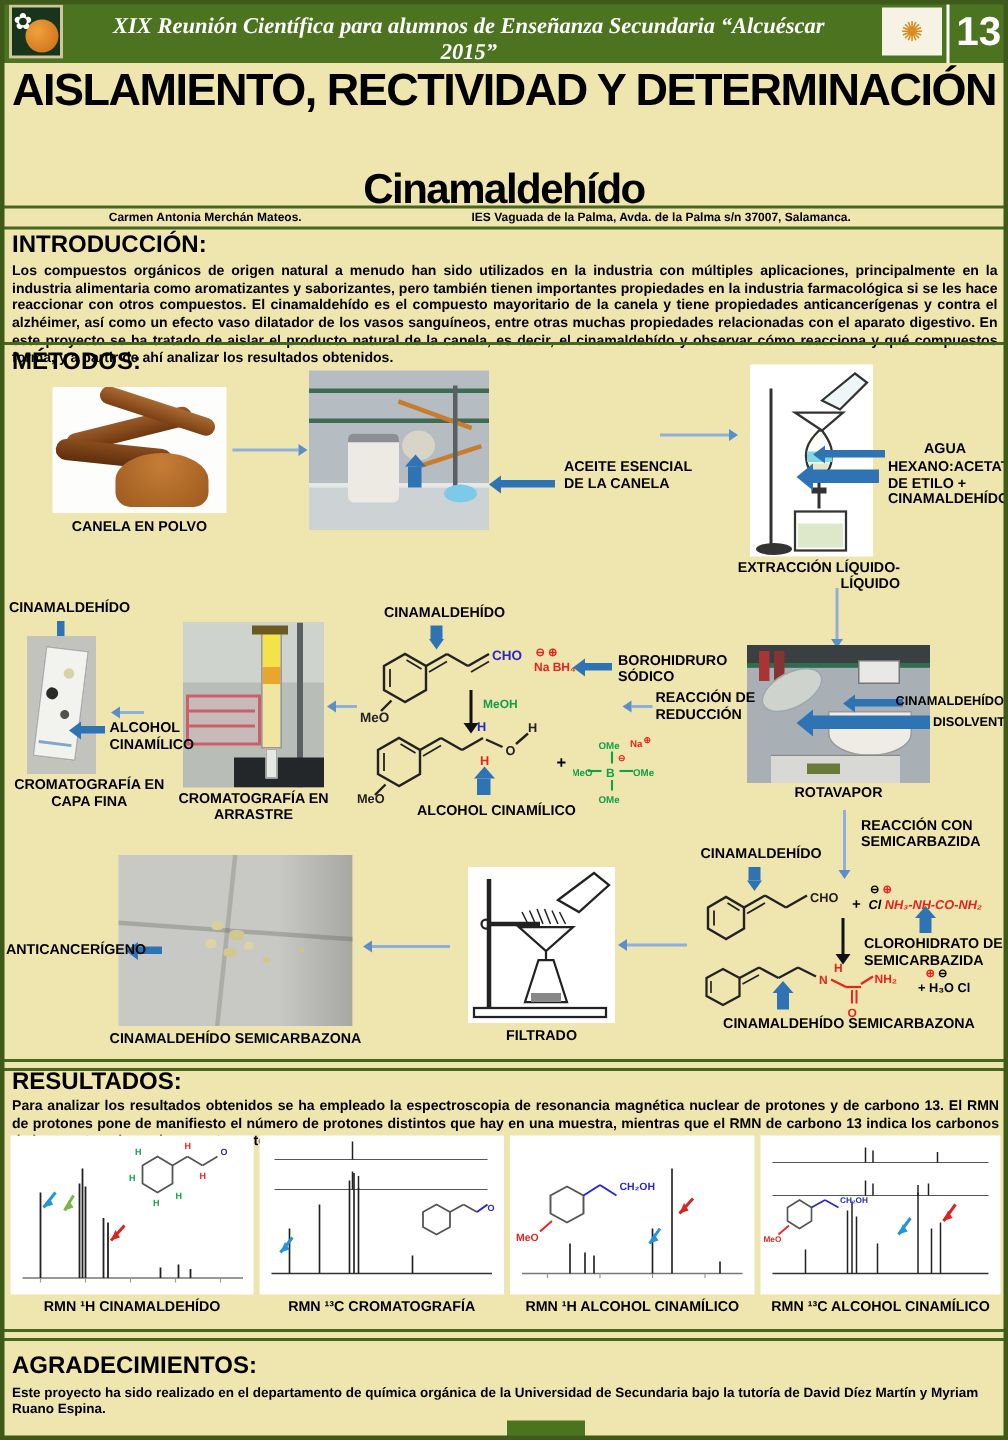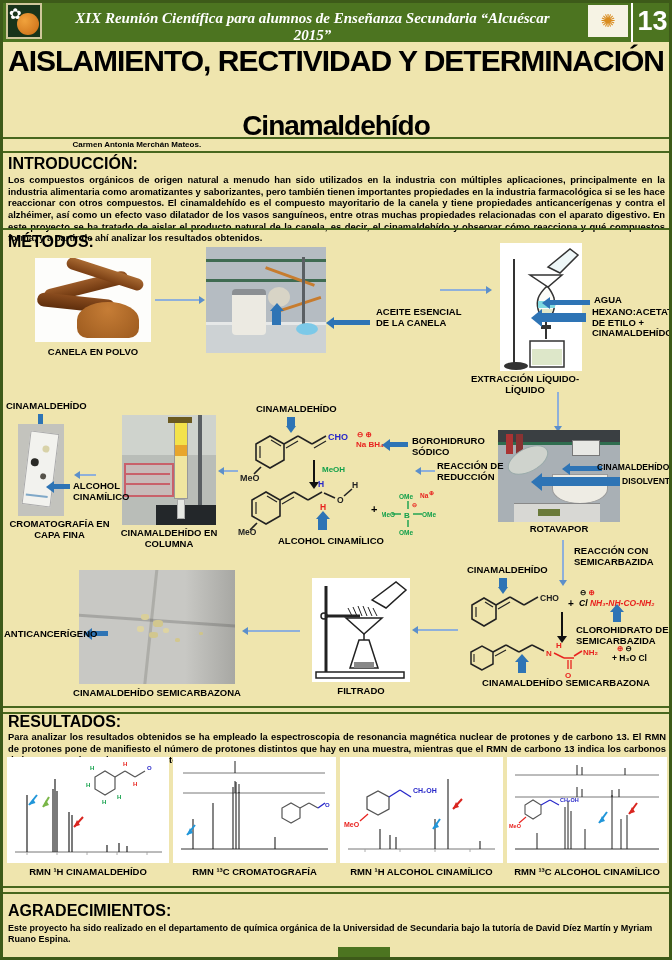--- a/index.html
+++ b/index.html
@@ -88,20 +88,21 @@
     <div class="logo-box2">✺</div>
     <div class="num-sep"></div>
     <div class="poster-num">13</div>
   </div>
 
   <div class="t-line" style="top:45px;">AISLAMIENTO, RECTIVIDAD Y DETERMINACIÓN</div>
   <div class="t-line" style="top:111px;font-size:28px;">Cinamaldehído</div>
   <div class="hr" style="top:137px;"></div>
   <div class="authors">
     <span>Carmen Antonia Merchán Mateos.</span>
+    <span>IES Vaguada de la Palma, Avda. de la Palma s/n 37007, Salamanca.</span>
   </div>
   <div class="hr" style="top:151px;"></div>
 
   <div class="sec-h" style="left:8px;top:155px;">INTRODUCCIÓN:</div>
   <div class="body-t" style="left:8px;top:174px;width:657px;">Los compuestos orgánicos de origen natural a menudo han sido utilizados en la industria con múltiples aplicaciones, principalmente en la industria alimentaria como aromatizantes y saborizantes, pero también tienen importantes propiedades en la industria farmacológica si se les hace reaccionar con otros compuestos. El cinamaldehído es el compuesto mayoritario de la canela y tiene propiedades anticancerígenas y contra el alzhéimer, así como un efecto vaso dilatador de los vasos sanguíneos, entre otras muchas propiedades relacionadas con el aparato digestivo. En este proyecto se ha tratado de aislar el producto natural de la canela, es decir, el cinamaldehído y observar cómo reacciona y qué compuestos forma, y a partir de ahí analizar los resultados obtenidos.</div>
   <div class="hr" style="top:228px;"></div>
 
   <div class="sec-h" style="left:8px;top:233px;">MÉTODOS:</div>
 
   <div class="photo" style="left:35px;top:258px;width:116px;height:84px;background:#fdfdfb;">
@@ -140,24 +141,24 @@
       <polygon points="30,32 62,32 48,44" fill="none" stroke="#333" stroke-width="1.5"></polygon>
       <path d="M46,44 C38,52 36,58 38,66 C40,76 52,76 54,66 C56,58 54,52 48,44 Z" fill="#fcfcf8" stroke="#333" stroke-width="1.5"></path>
       <rect x="38" y="58" width="17" height="7" fill="#7fd8e0"></rect>
       <path d="M39,66 C41,74 51,74 53,66 Z" fill="#e4e8c8" stroke="none"></path>
       <line x1="46" y1="78" x2="46" y2="96" stroke="#333" stroke-width="2"></line>
       <rect x="41" y="82" width="10" height="4" fill="#333"></rect>
       <rect x="30" y="98" width="34" height="26" fill="#fff" stroke="#333" stroke-width="1.5"></rect>
       <rect x="32" y="106" width="30" height="16" fill="#dde7c9"></rect>
     </svg>
   </div>
-  <div class="cap" style="left:466px;top:374px;width:118px;">EXTRACCIÓN LÍQUIDO-LÍQUIDO</div>
+  <div class="cap" style="left:482px;top:374px;width:118px;text-align:right;">EXTRACCIÓN LÍQUIDO-LÍQUIDO</div>
 
   <div class="ba-left mid" style="left:550px;top:300px;width:40px;"></div>
-  <div class="lbl" style="left:594px;top:295px;width:72px;">AGUA</div>
+  <div class="lbl" style="left:594px;top:295px;width:72px;text-align:center;">AGUA</div>
   <div class="ba-left big" style="left:542px;top:313px;width:44px;"></div>
   <div class="lbl" style="left:592px;top:307px;width:80px;">HEXANO:ACETATO DE ETILO + CINAMALDEHÍDO</div>
 
   <div class="ta-v down" style="left:557px;top:392px;height:34px;"></div>
 
   <div class="photo" style="left:498px;top:430px;width:122px;height:92px;background:#a9b0b5;">
     <div style="position:absolute;left:0;top:0;width:100%;height:12px;background:#3a3f42;border-bottom:3px solid #2f6d4f;"></div>
     <div style="position:absolute;left:8px;top:4px;width:7px;height:20px;background:#a33;"></div>
     <div style="position:absolute;left:18px;top:4px;width:7px;height:20px;background:#833;"></div>
     <div style="position:absolute;left:74px;top:10px;width:26px;height:14px;background:#e8e8e4;border:1px solid #777;"></div>
@@ -245,21 +246,21 @@
     <div style="position:absolute;left:0;top:0;width:100%;height:40px;background:#cfd3cd;"></div>
     <div style="position:absolute;left:2px;top:48px;width:46px;height:30px;border:2px solid #c9606a;background:rgba(230,180,185,.35);"></div>
     <div style="position:absolute;left:2px;top:58px;width:46px;height:2px;background:#c9606a;"></div>
     <div style="position:absolute;left:2px;top:68px;width:46px;height:2px;background:#c9606a;"></div>
     <div style="position:absolute;left:52px;top:6px;width:12px;height:76px;border:1px solid #999;background:linear-gradient(#f3e24a 0 30%,#e8a62c 30% 45%,#f0e6a0 45% 100%);"></div>
     <div style="position:absolute;left:46px;top:2px;width:24px;height:6px;background:#6b5a20;"></div>
     <div style="position:absolute;left:76px;top:0;width:4px;height:100%;background:#5a5f63;"></div>
     <div style="position:absolute;left:34px;bottom:0;width:60px;height:20px;background:#23272a;"></div>
     <div style="position:absolute;left:55px;top:84px;width:6px;height:18px;background:#e6e8e4;border:1px solid #aaa;"></div>
   </div>
-  <div class="cap" style="left:104px;top:528px;width:130px;">CINAMALDEHÍDO EN COLUMNA</div>
+  <div class="cap" style="left:104px;top:528px;width:130px;">CROMATOGRAFÍA EN ARRASTRE</div>
 
   <div class="lbl nw" style="left:6px;top:401px;">CINAMALDEHÍDO</div>
   <div class="ba-down slim" style="left:38px;top:414px;width:5px;height:44px;"></div>
   <div class="photo" style="left:18px;top:424px;width:46px;height:92px;background:#c3c3bd;">
     <div style="position:absolute;left:8px;top:8px;width:27px;height:72px;background:#f2f2ee;border:1px solid #aaa;transform:rotate(7deg);">
       <div style="position:absolute;left:3px;top:26px;width:8px;height:8px;border-radius:50%;background:#2a2a26;"></div>
       <div style="position:absolute;left:14px;top:40px;width:6px;height:6px;border-radius:50%;background:#55524a;"></div>
       <div style="position:absolute;left:13px;top:12px;width:7px;height:7px;border-radius:50%;background:#d8d2a8;"></div>
       <div style="position:absolute;left:2px;bottom:8px;width:22px;height:2px;background:#7fa8c8;"></div>
     </div>

